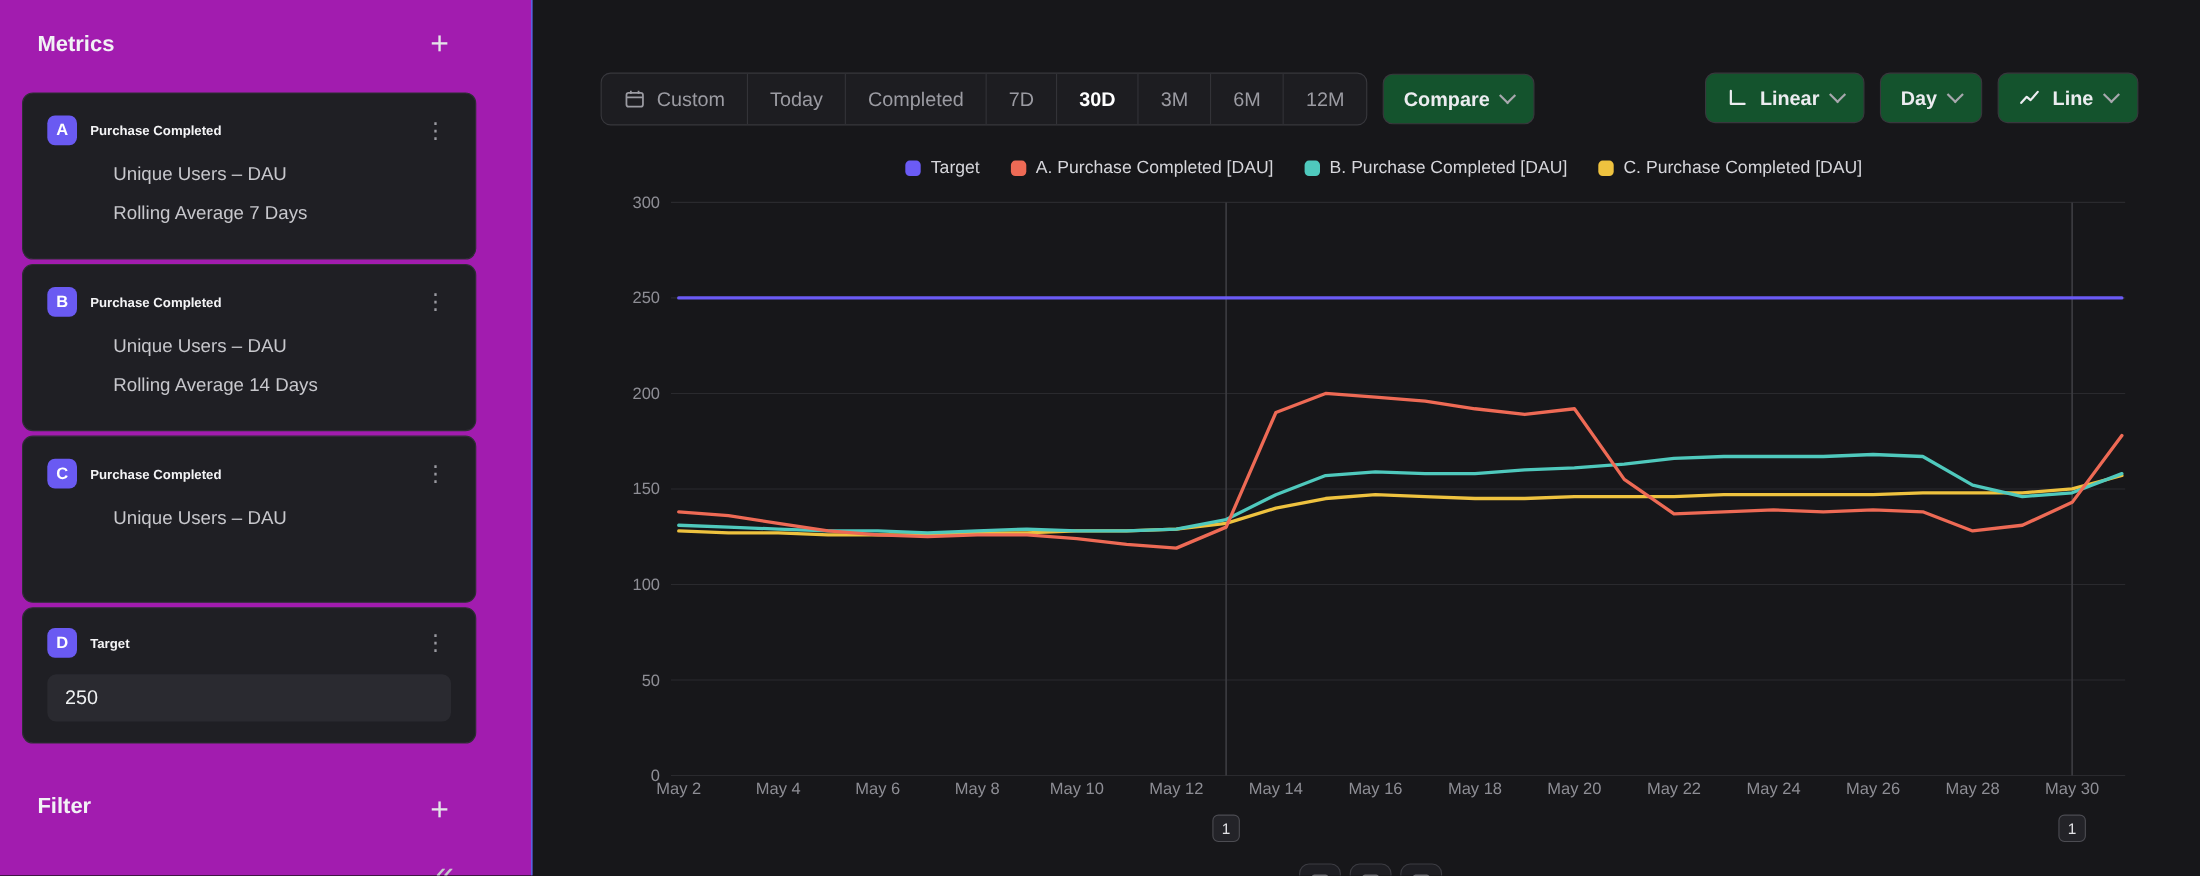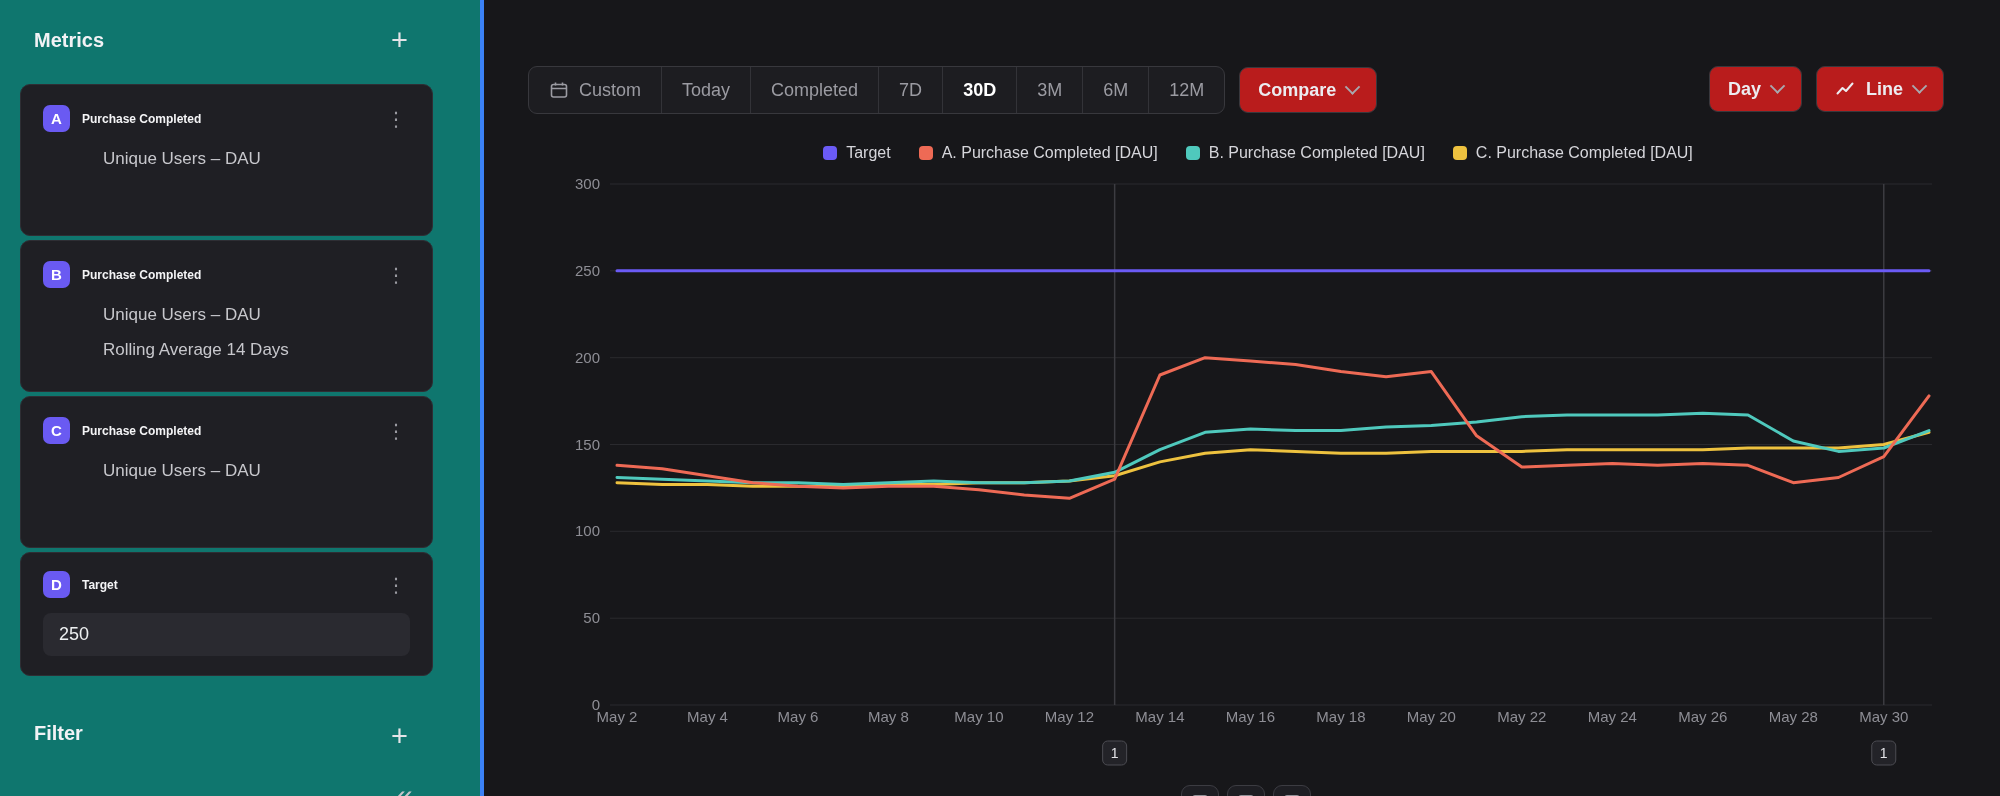--- a/index.html
+++ b/index.html
@@ -2,47 +2,47 @@
 <html><head>
 <meta charset="utf-8">
 <style>
   html,body{margin:0;padding:0}
   body{
     width:2000px;height:796px;overflow:hidden;position:relative;
     background:#17171a;color:#ececef;
     font-family:"Liberation Sans",sans-serif;
   }
   
-  .sidebar{position:absolute;left:0;top:0;width:484px;height:796px;background:#0f766e;border-right:4px solid #3b82f6;box-sizing:border-box}
+  .sidebar{position:absolute;left:0;top:0;width:484px;height:796px;background:#a21caf;border-right:1px solid #3b82f6;box-sizing:border-box}
   .side-header{position:absolute;left:34px;top:26px;width:374px;display:flex;justify-content:space-between;align-items:center}
   .side-title{font-size:20px;font-weight:700;color:#f2f2f5}
   .plus{font-size:29px;font-weight:300;color:#e4e4e8;line-height:1;cursor:pointer}
   .card{position:absolute;left:20px;width:413px;background:#1f1f24;border:1px solid #2e2e34;border-radius:10px;box-sizing:border-box;padding:20px 22px}
   .card.a{top:84px;height:152px}
   .card.b{top:240px;height:152px}
   .card.c{top:396px;height:152px}
   .card.d{top:552px;height:124px;padding:18px 22px}
   .trow{display:flex;align-items:center}
   .badge{width:27px;height:27px;border-radius:7px;color:#fff;font-size:15px;font-weight:700;display:flex;align-items:center;justify-content:center;margin-right:12px;flex:0 0 auto}
   .ctitle{font-size:12px;font-weight:700;color:#f4f4f6;flex:1}
   .kebab{color:#9a9aa1;font-size:20px;line-height:1;cursor:pointer;padding:2px 4px}
   .sub{margin-left:60px;font-size:17px;color:#c7c7cc}
   .sub.first{margin-top:17px}
   .sub.second{margin-top:15px}
   .target-input{margin-top:15px;width:100%;height:43px;background:#2a2a30;border:none;border-radius:8px;color:#eef0f1;font-size:18px;padding:0 16px;box-sizing:border-box;font-family:inherit;outline:none}
   .filter-header{position:absolute;left:34px;top:722px;width:374px;display:flex;justify-content:space-between;}
   .collapse{position:absolute;left:396px;top:778px;font-size:30px;color:#c6c6cb;cursor:pointer}
   
   .main{position:absolute;left:461px;top:0;width:1539px;height:796px}
-  .toolbar-left{position:absolute;left:67px;top:66px;display:flex;align-items:center}
+  .toolbar-left{position:absolute;left:85px;top:66px;display:flex;align-items:center}
   .seg{display:flex;border:1px solid #38383d;border-radius:9px;overflow:hidden;background:#1d1d21}
   .seg-btn{height:46px;display:flex;align-items:center;gap:10px;padding:0 20px;font-size:18px;color:#9b9ba2;border-right:1px solid #333338;cursor:pointer;white-space:nowrap}
   .seg-btn:last-child{border-right:none}
   .seg-btn.active{color:#ffffff;font-weight:700}
-  .btn{height:46px;display:flex;align-items:center;gap:11px;padding:0 18px;border:1px solid #38383d;border-radius:9px;background:#b91c1c;font-size:18px;font-weight:700;color:#ececf0;cursor:pointer;box-sizing:border-box;white-space:nowrap}
+  .btn{height:46px;display:flex;align-items:center;gap:11px;padding:0 18px;border:1px solid #38383d;border-radius:9px;background:#14532d;font-size:18px;font-weight:700;color:#ececf0;cursor:pointer;box-sizing:border-box;white-space:nowrap}
   .btn.compare{margin-left:14px}
   .toolbar-right{position:absolute;right:56px;top:66px;display:flex;gap:14px}
   .chev{width:9px;height:9px;border-right:2px solid #a8a8ae;border-bottom:2px solid #a8a8ae;transform:rotate(45deg) translate(-1px,-1px);display:inline-block;margin-top:-4px}
   .legend{position:absolute;left:95px;top:144px;width:1404px;display:flex;justify-content:center;gap:28px;z-index:2}
   .legend-item{display:flex;align-items:center;gap:9px;font-size:16px;color:#d6d6db;cursor:pointer}
   .sw{width:14px;height:14px;border-radius:4px;display:inline-block}
   #chart-svg{position:absolute;left:95px;top:130px}
   svg text{font-family:"Liberation Sans",sans-serif}
   .bb{position:absolute;top:785px;width:38px;height:40px;border:1px solid #3c3c42;border-radius:9px;background:#1e1e23;box-sizing:border-box;display:flex;justify-content:center;align-items:flex-start;padding-top:8px;cursor:pointer}
   .bb1{left:720px}.bb2{left:766px}.bb3{left:812px}
@@ -58,20 +58,21 @@
     <span class="plus">+</span>
   </div>
 
   <div class="card a">
     <div class="trow">
       <span class="badge" style="background: rgb(106, 90, 242);">A</span>
       <span class="ctitle">Purchase Completed</span>
       <span class="kebab">⋮</span>
     </div>
     <div class="sub first">Unique Users – DAU</div>
+    <div class="sub second">Rolling Average 7 Days</div>
   </div>
 
   <div class="card b">
     <div class="trow">
       <span class="badge" style="background: rgb(106, 90, 242);">B</span>
       <span class="ctitle">Purchase Completed</span>
       <span class="kebab">⋮</span>
     </div>
     <div class="sub first">Unique Users – DAU</div>
     <div class="sub second">Rolling Average 14 Days</div>
@@ -138,20 +139,27 @@
           <span>12M</span>
         </div>
     </div>
     <div class="btn compare">
       <span>Compare</span>
       <span class="chev"></span>
     </div>
   </div>
 
   <div class="toolbar-right">
+    <div class="btn">
+      <svg class="icon-svg" width="20" height="20" viewBox="0 0 20 20">
+        <path d="M4.5 3.5 V15.5 H17" fill="none" stroke="#ececf0" stroke-width="2" stroke-linecap="round" stroke-linejoin="round"></path>
+      </svg>
+      <span>Linear</span>
+      <span class="chev"></span>
+    </div>
     <div class="btn">
       <span>Day</span>
       <span class="chev"></span>
     </div>
     <div class="btn">
       <svg class="icon-svg" width="20" height="20" viewBox="0 0 20 20">
         <path d="M2.5 14.5 L7.5 9 L11 12 L17.5 4.5" fill="none" stroke="#ececf0" stroke-width="2" stroke-linecap="round" stroke-linejoin="round"></path>
       </svg>
       <span>Line</span>
       <span class="chev"></span>

